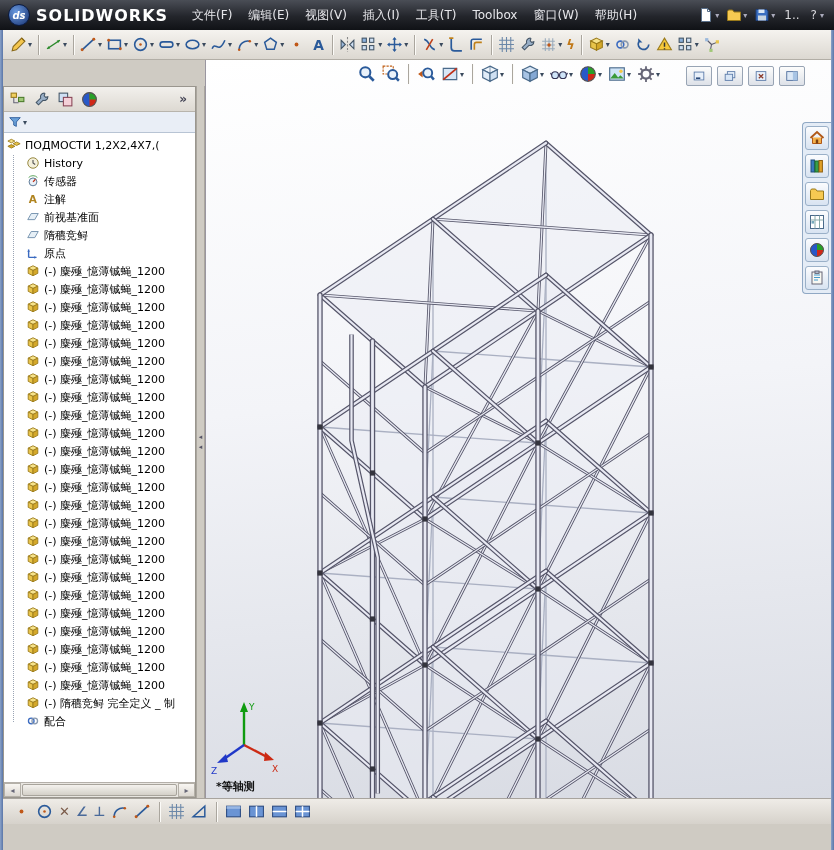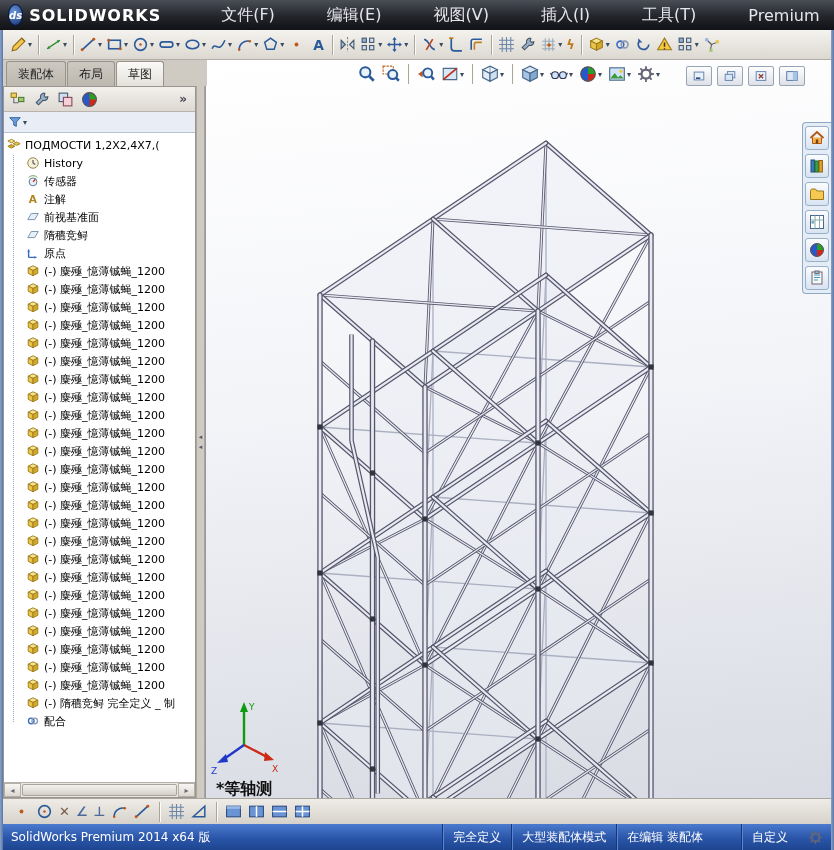--- a/index.html
+++ b/index.html
@@ -9,21 +9,21 @@
   .edge{position:absolute;top:30px;bottom:0;width:3px;background:linear-gradient(90deg,#8aa2c8,#5a76a8);z-index:40;}
   #edgeL{left:0;} #edgeR{right:0;}
   
   #titlebar{position:absolute;left:0;top:0;width:100%;height:30px;box-sizing:border-box;
     background:linear-gradient(#4a4e56,#23252b 55%,#101216);display:flex;align-items:center;padding:12px 8px;z-index:50;}
   .dslogo{display:inline-flex;align-items:center;justify-content:center;width:20px;height:20px;border-radius:50%;
     background:radial-gradient(circle at 35% 35%,#6a9ae0,#16306e);color:#fff;font-weight:bold;font-style:italic;
     font-size:10px;margin-right:6px;border:1px solid #0a1a40;}
   .swname{color:#fff;font-weight:bold;font-size:16px;letter-spacing:1px;margin-right:16px;}
   #menubar{display:flex;align-items:center;}
-  .menu-item{color:#e6e6ea;font-size:16px;padding:4px 8px;white-space:nowrap;margin-left:36px;}
+  .menu-item{color:#e6e6ea;font-size:12px;padding:4px 8px;white-space:nowrap;}
   #quickbar{margin-left:auto;display:flex;align-items:center;gap:3px;}
   #quickbar .ttxt{color:#d8d8dc;font-size:12px;padding:0 2px;}
   
   .tbtn{display:inline-flex;align-items:center;padding:1px 2px;border-radius:2px;}
   .tbtn .ic svg{width:17px;height:17px;display:block;}
   #titlebar .tbtn .ic svg{width:16px;height:16px;}
   .caret{font-size:8px;color:#3a4a5e;margin-left:1px;}
   #titlebar .caret{color:#aab;}
   .glyph{font-size:13px;line-height:17px;font-weight:bold;}
   .sep{width:1px;height:20px;background:#aaa69e;box-shadow:1px 0 0 #fcfbf8;margin:0 4px;}
@@ -69,21 +69,21 @@
   #headsup .ic svg{width:18px;height:18px;}
   #mdibtns{position:absolute;right:26px;top:6px;display:flex;gap:5px;}
   .mdib{width:24px;height:18px;background:linear-gradient(#fdfdfc,#dde1e8);border:1px solid #98a4b4;
     border-radius:2px;display:flex;align-items:center;justify-content:center;}
   .mdib svg{width:14px;height:14px;display:block;}
   #taskpane{position:absolute;right:0;top:62px;width:26px;background:#e4ecf6;border:1px solid #90a8c4;
     border-right:none;border-radius:4px 0 0 4px;padding:3px 1px;display:flex;flex-direction:column;gap:4px;align-items:center;}
   .tpbtn{width:22px;height:22px;background:linear-gradient(#fbfcfe,#d8e3f1);border:1px solid #9ab0c8;
     border-radius:3px;display:flex;align-items:center;justify-content:center;}
   .tpbtn svg{width:16px;height:16px;display:block;}
-  #viewlabel{position:absolute;left:10px;top:719px;font-size:16px;font-weight:bold;color:#111;}
+  #viewlabel{position:absolute;left:10px;top:719px;font-size:11px;font-weight:bold;color:#111;}
   
   #bottombar{position:absolute;left:3px;right:3px;top:798px;height:26px;box-sizing:border-box;
     background:linear-gradient(#efece7,#d6d2cb);border-top:1px solid #a8a49e;display:flex;align-items:center;
     padding:0 8px;gap:2px;z-index:30;}
   
   #statusbar{position:absolute;left:3px;right:3px;top:824px;height:26px;box-sizing:border-box;
     background:linear-gradient(#4a7ace,#2a55a8 55%,#1d4590);color:#fff;font-size:12px;display:flex;
     align-items:center;padding:0 8px;z-index:45;}
   #statusitems{margin-left:auto;display:flex;align-items:center;height:100%;}
   .sitem{padding:0 10px;height:100%;display:flex;align-items:center;border-left:1px solid #16367a;
@@ -98,21 +98,21 @@
 <div id="app">
   <div id="titlebar">
     <span class="dslogo">ds</span>
     <span class="swname">SOLIDWORKS</span>
     <nav id="menubar">
         <span class="menu-item">文件(F)</span>
         <span class="menu-item">编辑(E)</span>
         <span class="menu-item">视图(V)</span>
         <span class="menu-item">插入(I)</span>
         <span class="menu-item">工具(T)</span>
-        <span class="menu-item">Premium</span>
+        <span class="menu-item">Toolbox</span>
         <span class="menu-item">窗口(W)</span>
         <span class="menu-item">帮助(H)</span>
       </nav>
     <span class="tbtn" id="menupin">
         <svg viewBox="0 0 16 16">
           <path d="M9 2l5 5-3 1-3 3-1 3-4-4 3-1 3-3z" fill="#d0d8e4" stroke="#667"></path>
         </svg>
       </span>
     <div id="quickbar">
         <span class="tbtn">
@@ -392,25 +392,20 @@
           <svg viewBox="0 0 16 16">
             <path d="M8 8L4 4M8 8l5-2M8 8l-1 5" stroke="#556"></path>
             <rect x="2" y="2" width="3" height="3" fill="#9ab8dc"></rect>
             <rect x="12" y="4" width="3" height="3" fill="#e8c44a"></rect>
             <rect x="6" y="12" width="3" height="3" fill="#a0c878"></rect>
           </svg>
         </span>
       </span>
     </div>
 
-  <div id="tabrow">
-      <div class="tab">装配体</div>
-      <div class="tab">布局</div>
-      <div class="tab active">草图</div>
-    </div>
 
   <div id="leftpanel">
     <div id="panetabs">
         <span class="tbtn">
           <span class="ic">
             <svg viewBox="0 0 16 16">
               <rect x="2" y="2" width="5" height="4" fill="#f0d060" stroke="#9a7a1a"></rect>
               <rect x="9" y="6" width="5" height="4" fill="#a0c878" stroke="#4a7a2a"></rect>
               <path d="M4.5 6v5h4.5" fill="none" stroke="#667"></path>
             </svg>
@@ -1234,31 +1229,16 @@
       <span class="tbtn">
         <span class="ic">
           <svg viewBox="0 0 16 16">
             <rect x="1.5" y="3" width="13" height="10" fill="#6a94d4" stroke="#2a4a80"></rect>
             <path d="M8 3v10M1.5 8h13" stroke="#fff" stroke-width="1.4"></path>
           </svg>
         </span>
       </span>
     </div>
 
-  <div id="statusbar">
-    <span id="statusleft">SolidWorks Premium 2014 x64 版</span>
-    <div id="statusitems">
-        <span class="sitem">完全定义</span>
-        <span class="sitem">大型装配体模式</span>
-        <span class="sitem">在编辑 装配体</span>
-        <span class="sitem gap">自定义</span>
-      </div>
-    <span id="statusicon">
-        <svg viewBox="0 0 16 16">
-          <circle cx="8" cy="8" r="4" fill="none" stroke="#667" stroke-width="2"></circle>
-          <path d="M8 1v3M8 12v3M1 8h3M12 8h3M3 3l2 2M11 11l2 2M13 3l-2 2M5 11l-2 2" stroke="#667" stroke-width="1.6"></path>
-        </svg>
-      </span>
-  </div>
 
   <div class="edge" id="edgeL"></div>
   <div class="edge" id="edgeR"></div>
 </div>
 
 </body></html>

